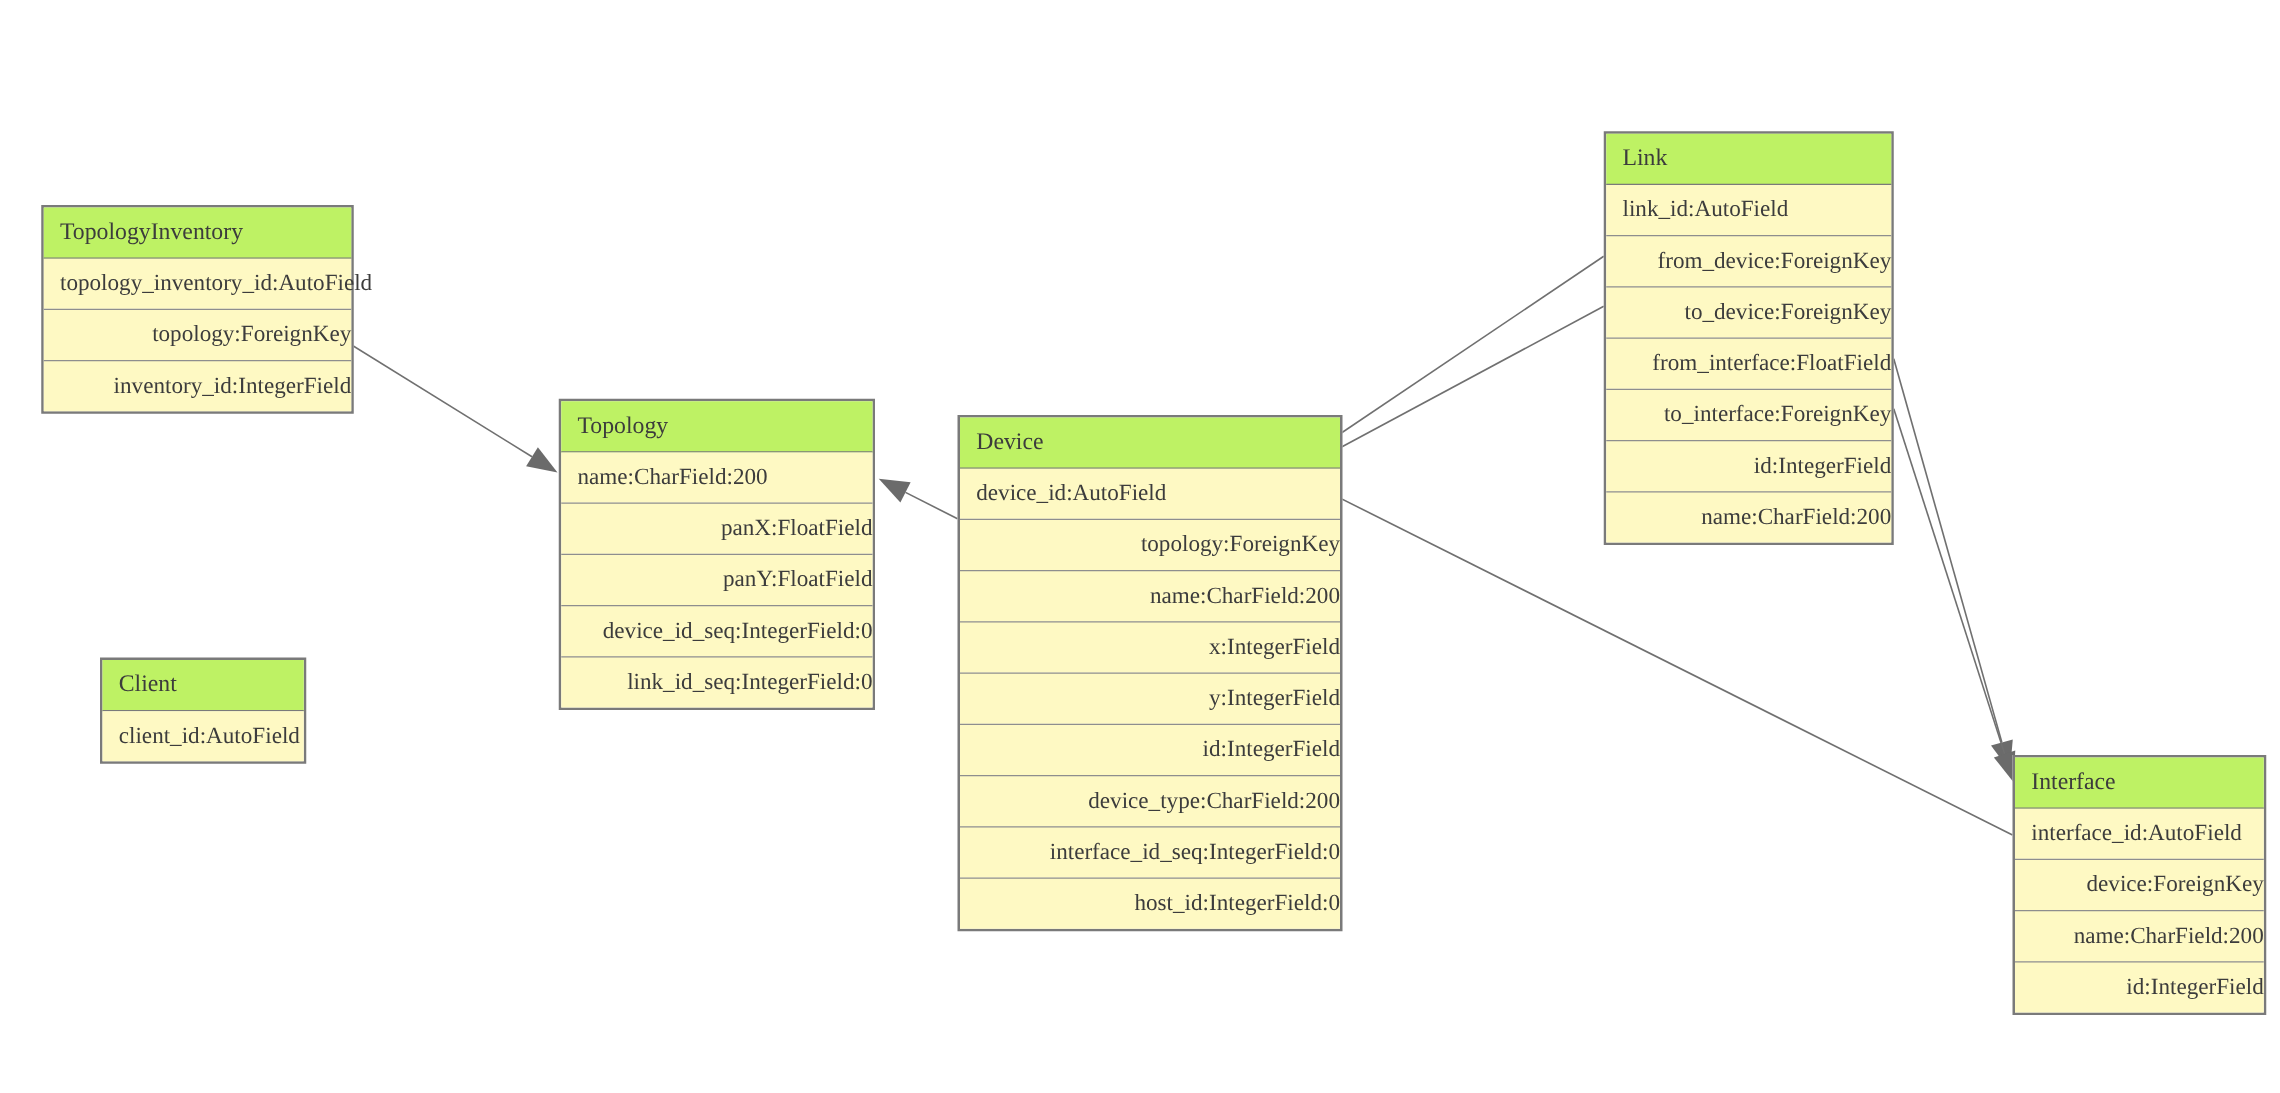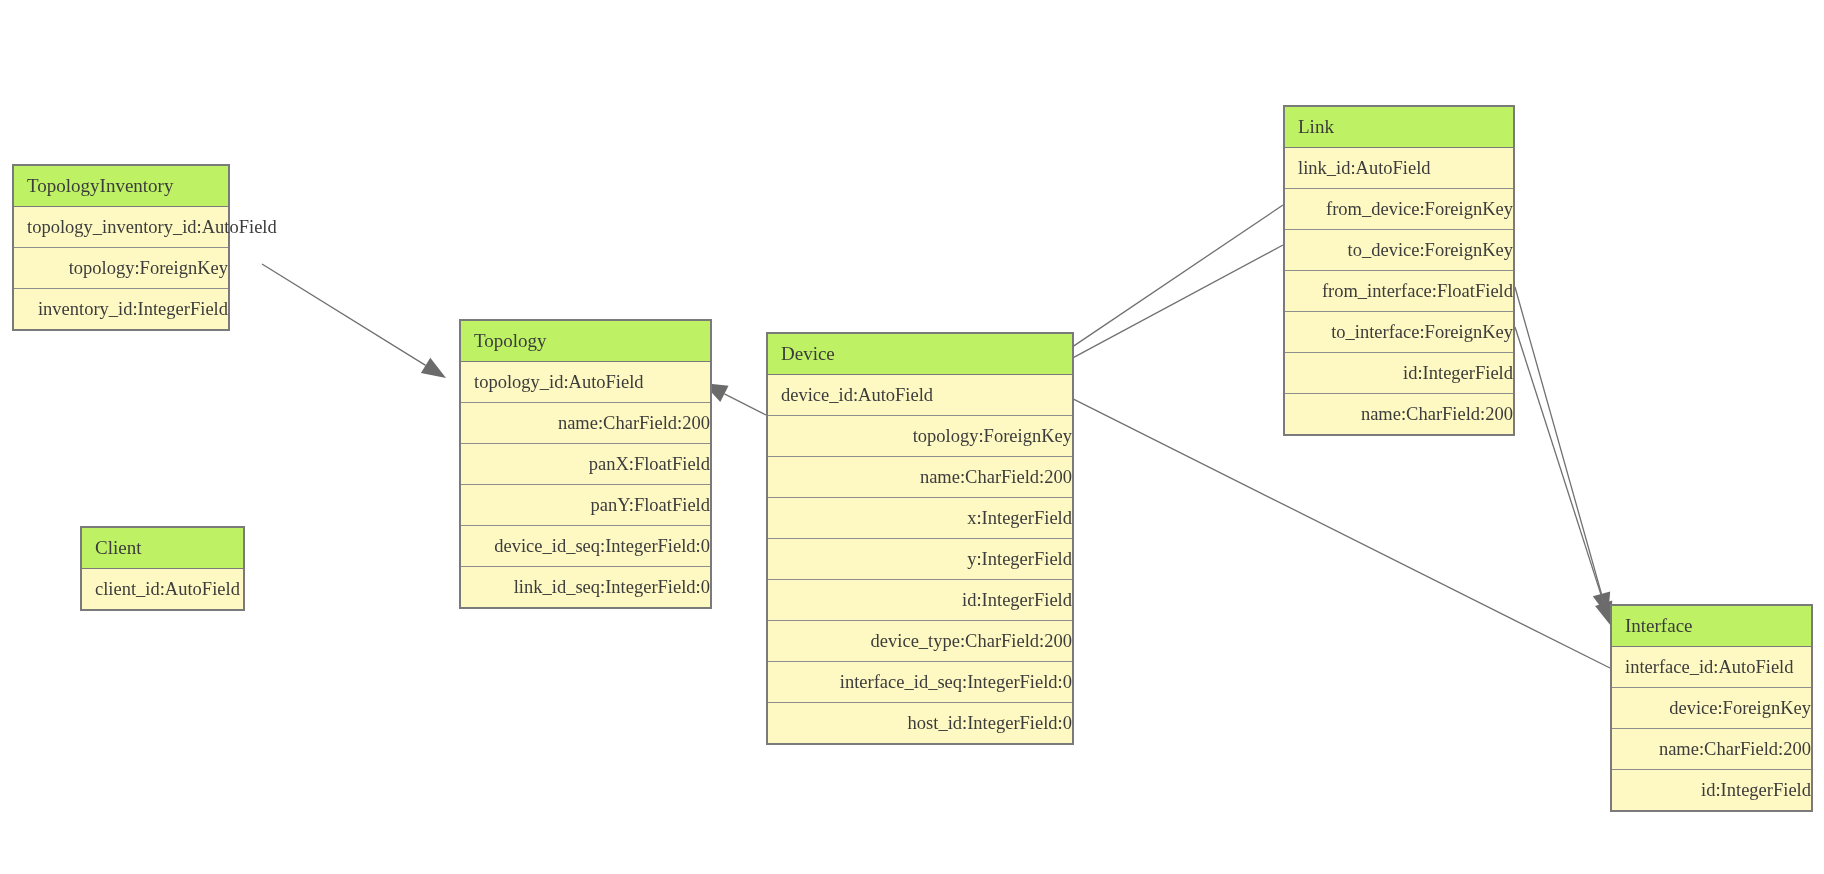--- a/index.html
+++ b/index.html
@@ -49,29 +49,28 @@
       <g>
         <path d="M 1515 287 L 1601.5 593.9" stroke="#707070" stroke-width="1.3" fill="none"></path>
         <polygon points="1608,617 1592.8,596.3 1610.2,591.5" fill="#6b6b6b"></polygon>
       </g>
       <g>
         <path d="M 1515 327 L 1603.7 603.1" stroke="#707070" stroke-width="1.3" fill="none"></path>
         <polygon points="1611,626 1595.1,605.9 1612.2,600.4" fill="#6b6b6b"></polygon>
       </g>
     </svg>
   <div id="entities">
-      <div class="entity" style="left: 12px; top: 164px; width: 218px;">
+      <div class="entity" style="left: 33px; top: 164px; width: 250px;">
         <div class="entity-header">TopologyInventory</div>
         <div class="entity-row">topology_inventory_id:AutoField</div>
         <div class="entity-row">topology:ForeignKey</div>
         <div class="entity-row">inventory_id:IntegerField</div>
       </div>
-      <div class="entity" style="left: 447px; top: 319px; width: 253px; margin-left: 12px;">
+      <div class="entity" style="left: 447px; top: 319px; width: 253px;">
         <div class="entity-header">Topology</div>
-        <div class="entity-row">topology_id:AutoField</div>
         <div class="entity-row">name:CharField:200</div>
         <div class="entity-row">panX:FloatField</div>
         <div class="entity-row">panY:FloatField</div>
         <div class="entity-row">device_id_seq:IntegerField:0</div>
         <div class="entity-row">link_id_seq:IntegerField:0</div>
       </div>
       <div class="entity" style="left: 80px; top: 526px; width: 165px;">
         <div class="entity-header">Client</div>
         <div class="entity-row">client_id:AutoField</div>
       </div>

